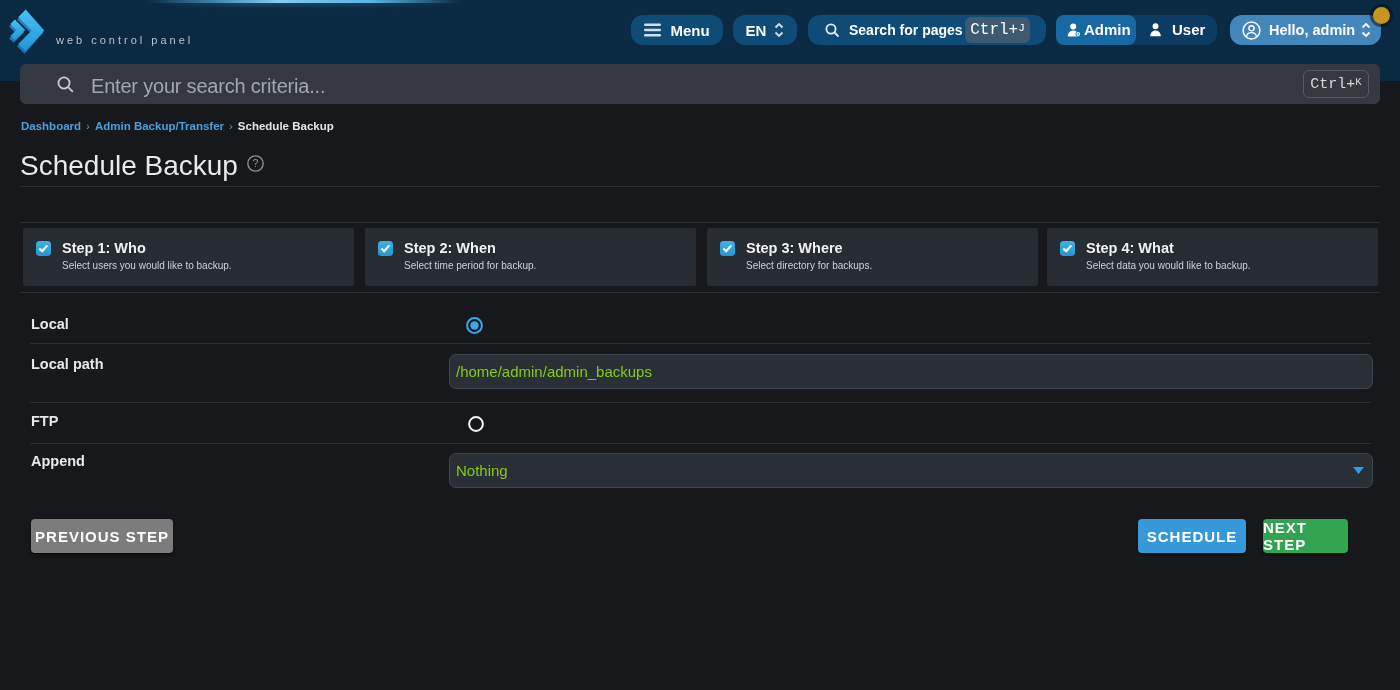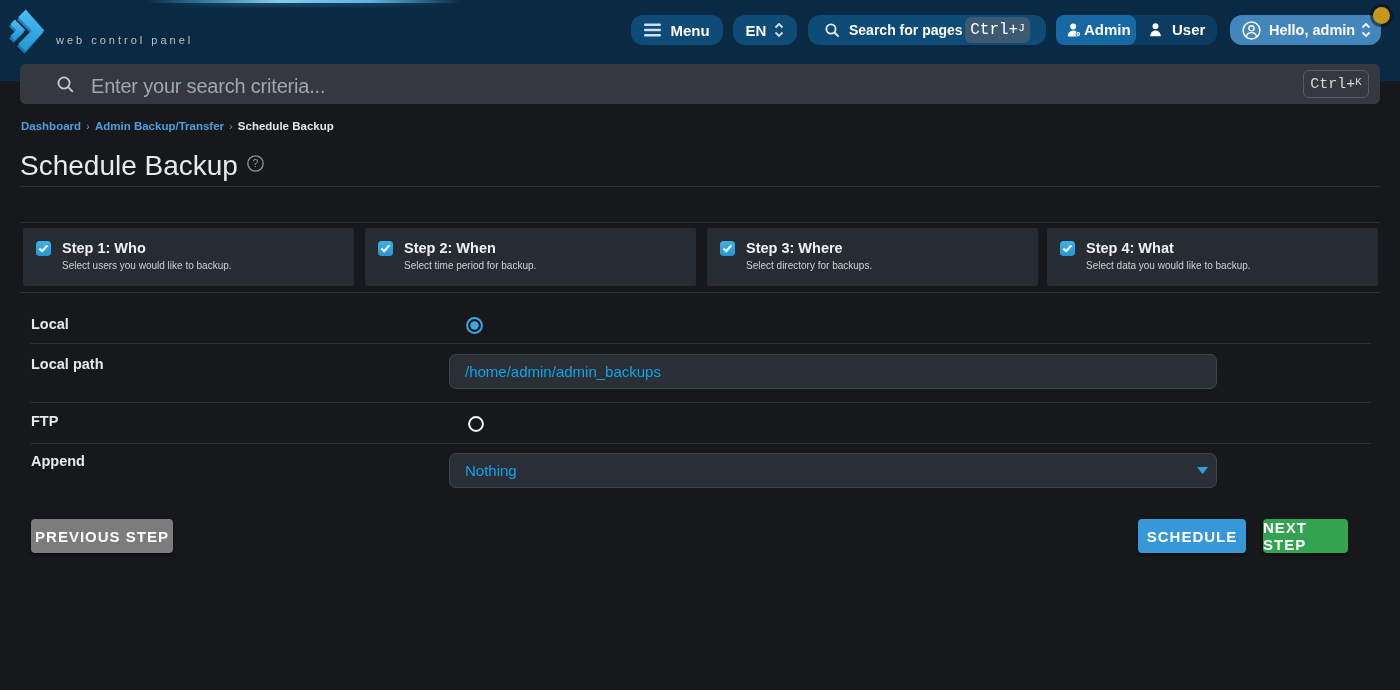--- a/index.html
+++ b/index.html
@@ -23,22 +23,22 @@
   #crumbs .sep { color:#83888e; padding:0 5px; font-weight:400; }
   h1 { position:absolute; left:20px; top:150px; font-size:28px; font-weight:400; color:#e7e9ea; }
   .hr { position:absolute; left:20px; width:1360px; height:1px; background:#2c2f34; }
   .card { position:absolute; top:228px; width:331px; height:58px; background:#272b32; border-radius:2px; }
   .card .ttl { position:absolute; left:39px; top:12px; font-size:14.5px; font-weight:700; color:#f0f1f3; }
   .card .dsc { position:absolute; left:39px; top:31.5px; font-size:10px; color:#ced2d6; }
   .cb { position:absolute; left:13px; top:13px; width:14.5px; height:14.5px; border-radius:3.5px;
     background:linear-gradient(#3fb0e8,#2795d2); }
   .rowlbl { position:absolute; left:31px; font-size:14.5px; font-weight:700; color:#e6e8ea; }
   .fsep { position:absolute; left:30px; width:1341px; height:1px; background:#2c2f34; }
-  .inp { position:absolute; left:449px; width:768px; height:35px; background:#2a2e35; border:1px solid #40464e; border-radius:7px;
-    color:#0ea5e9; font-size:15px; display:flex; align-items:center; padding-left:15px; }
+  .inp { position:absolute; left:449px; width:924px; height:35px; background:#2a2e35; border:1px solid #40464e; border-radius:7px;
+    color:#84cc16; font-size:15px; display:flex; align-items:center; padding-left:6px; }
   .btn { position:absolute; top:519px; height:34px; border-radius:4px; color:#fff; font-size:15px; font-weight:700;
     letter-spacing:1px; display:flex; align-items:center; justify-content:center; box-shadow:0 2px 3px rgba(0,0,0,.45); }
 </style>
 </head>
 <body>
 <div id="header">
   <div id="streak2"></div>
   <div id="streak"></div>
 
   <svg class="abs" style="left:8px;top:8px" width="40" height="46" viewBox="0 0 40 46">

